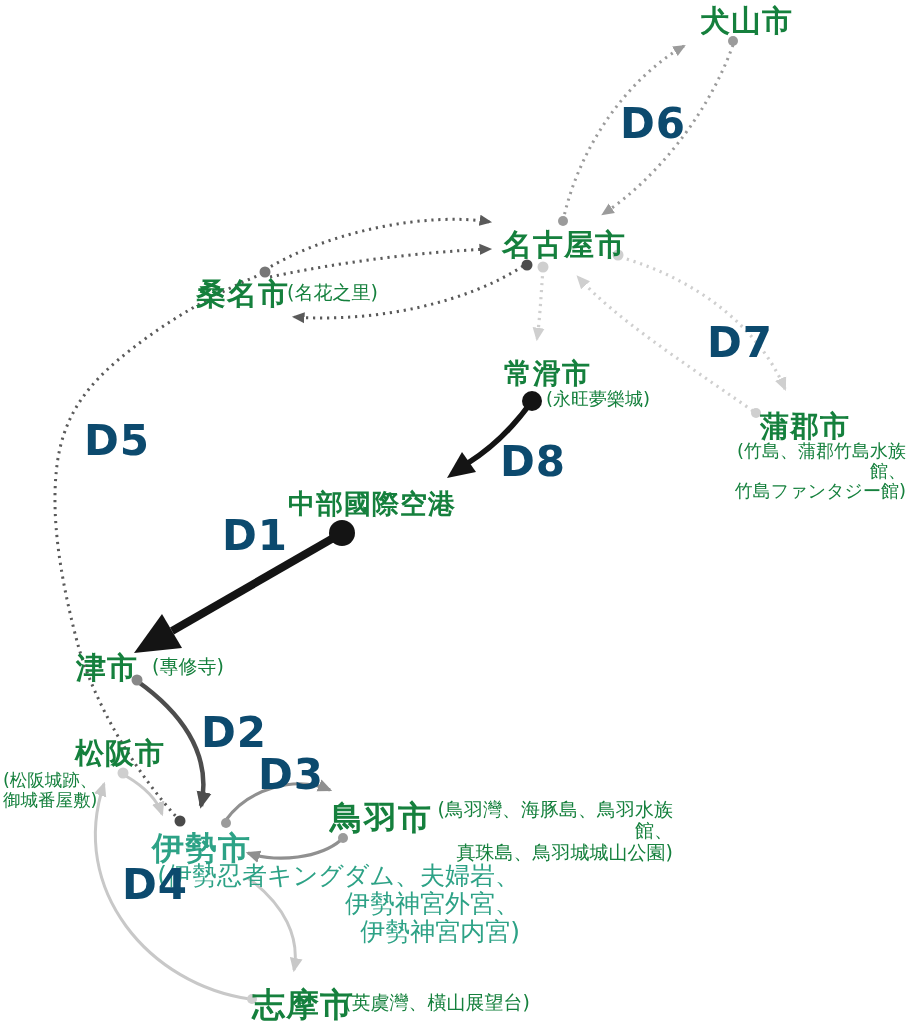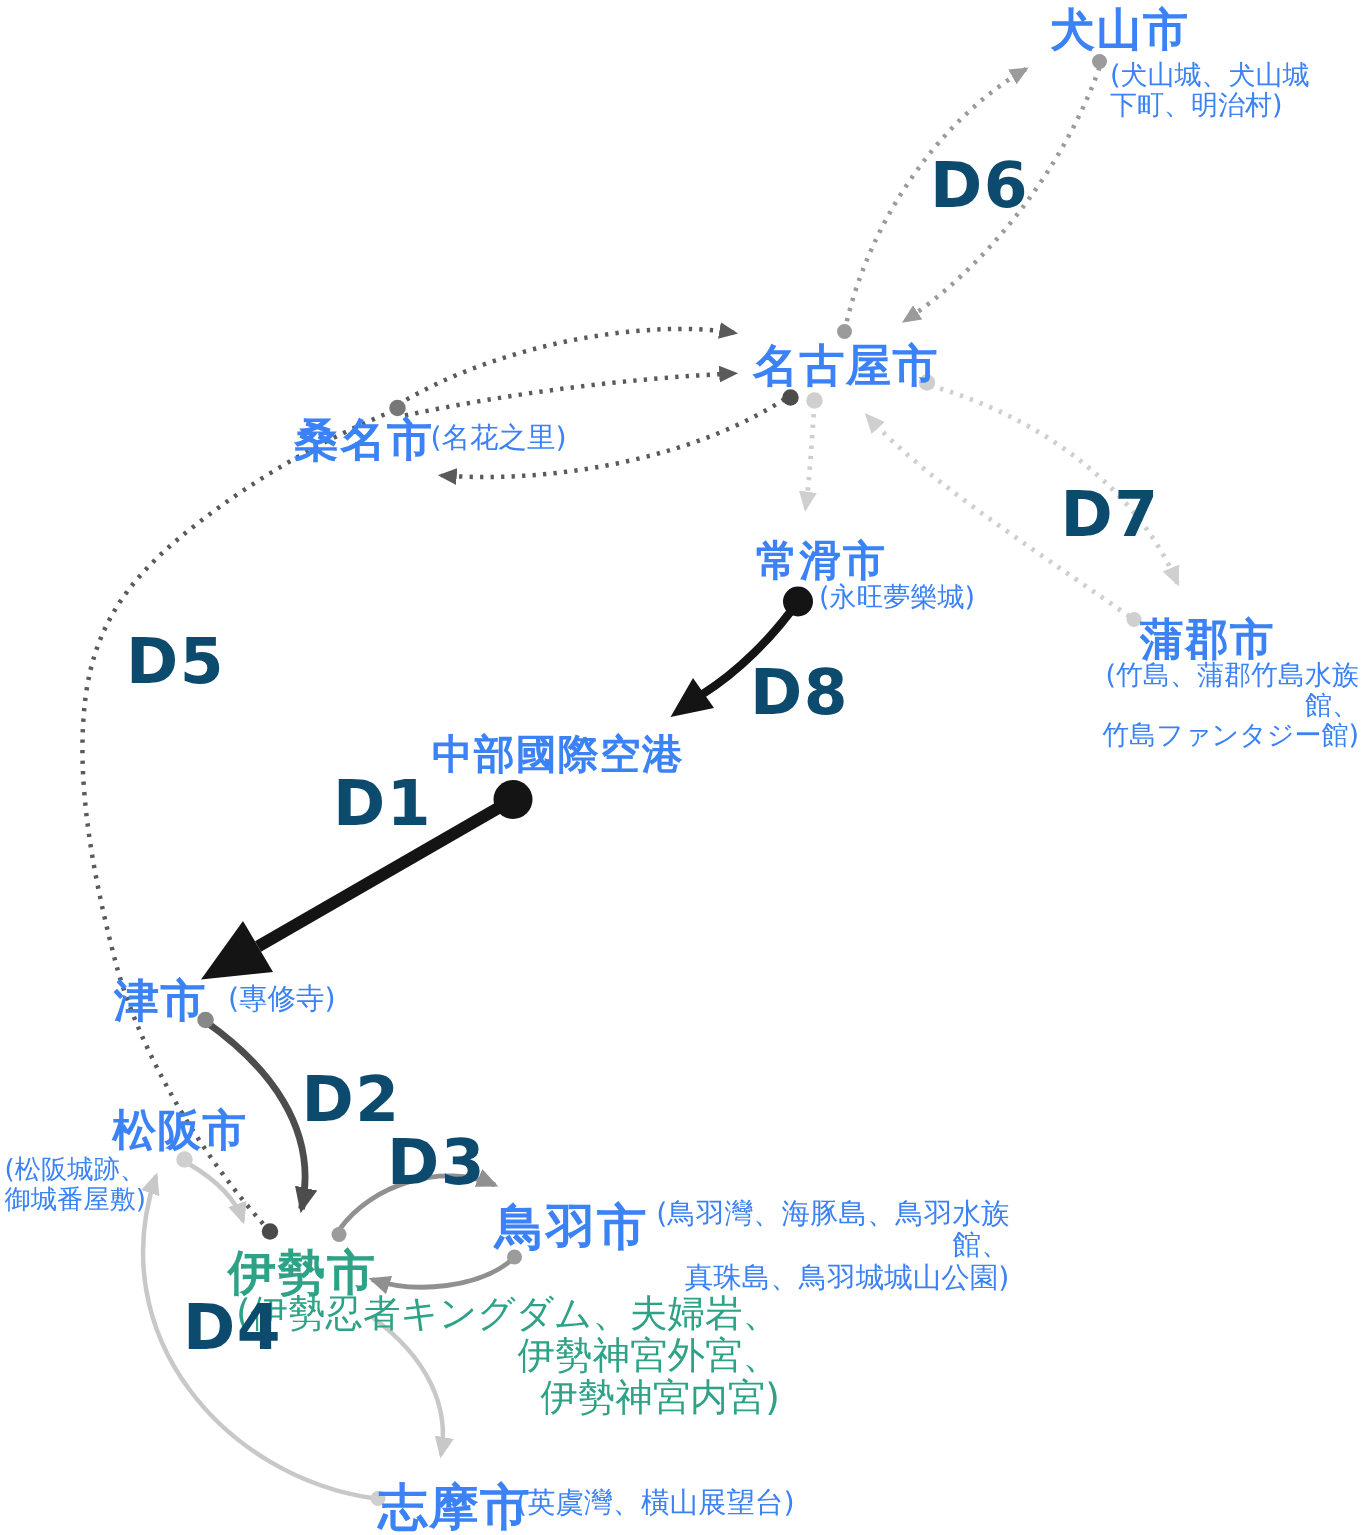--- a/index.html
+++ b/index.html
@@ -6,21 +6,21 @@
   #canvas{
     position:relative;
     width:908px;height:1023px;
     background:#ffffff;
     overflow:hidden;
     font-family:"DejaVu Sans",sans-serif;
   }
   #edge-layer{position:absolute;left:0;top:0;}
   .label{
     position:absolute;
-    color:#3b82f6;
+    color:#15803d;
     white-space:pre-line;
     line-height:1.12;
   }
   .city{font-weight:600;letter-spacing:1px;}
   .note{font-weight:400;}
   .day{
     font-size:42px;
     font-weight:600;
     color:#0c4a6e;
     letter-spacing:1px;
@@ -98,22 +98,20 @@
     <circle cx="342" cy="533" r="13" fill="#141414"></circle>
     <circle cx="137" cy="680" r="5.5" fill="#888888"></circle>
     <circle cx="123" cy="773" r="5.5" fill="#cfcfcf"></circle>
     <circle cx="180" cy="821" r="5.5" fill="#4a4a4a"></circle>
     <circle cx="226" cy="823" r="5" fill="#9b9b9b"></circle>
     <circle cx="343" cy="838" r="5" fill="#9b9b9b"></circle>
     <circle cx="252" cy="999" r="5" fill="#cfcfcf"></circle>
   </svg>
 
   <div class="label city" style="left:700px;top:4px;font-size:30px;">犬山市</div>
-  <div class="label note" style="left:740px;top:41px;font-size:18px;">(犬山城、犬山城
-下町、明治村)</div>
 
   <div class="label city" style="left:502px;top:228px;font-size:30px;">名古屋市</div>
 
   <div class="label city" style="left:196px;top:277px;font-size:30px;">桑名市</div>
   <div class="label note" style="left:287px;top:282px;font-size:19px;text-align:right;">(名花之里)</div>
 
   <div class="label city" style="left:504px;top:358px;font-size:28px;">常滑市</div>
   <div class="label note" style="left:546px;top:389px;font-size:18px;">(永旺夢樂城)</div>
 
   <div class="label city" style="left:760px;top:410px;font-size:29px;">蒲郡市</div>

